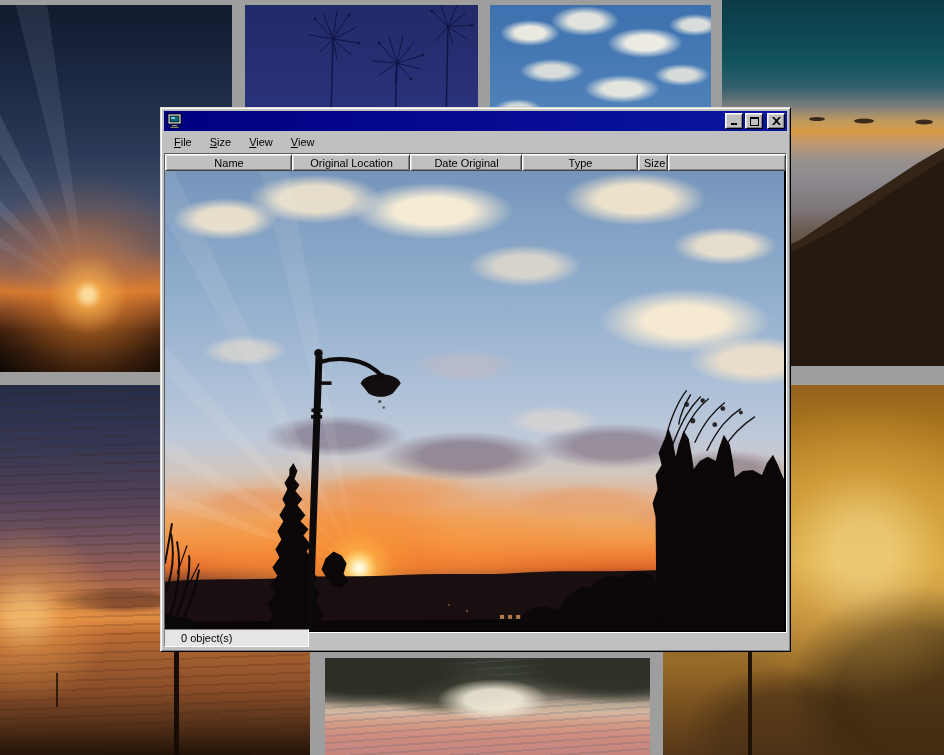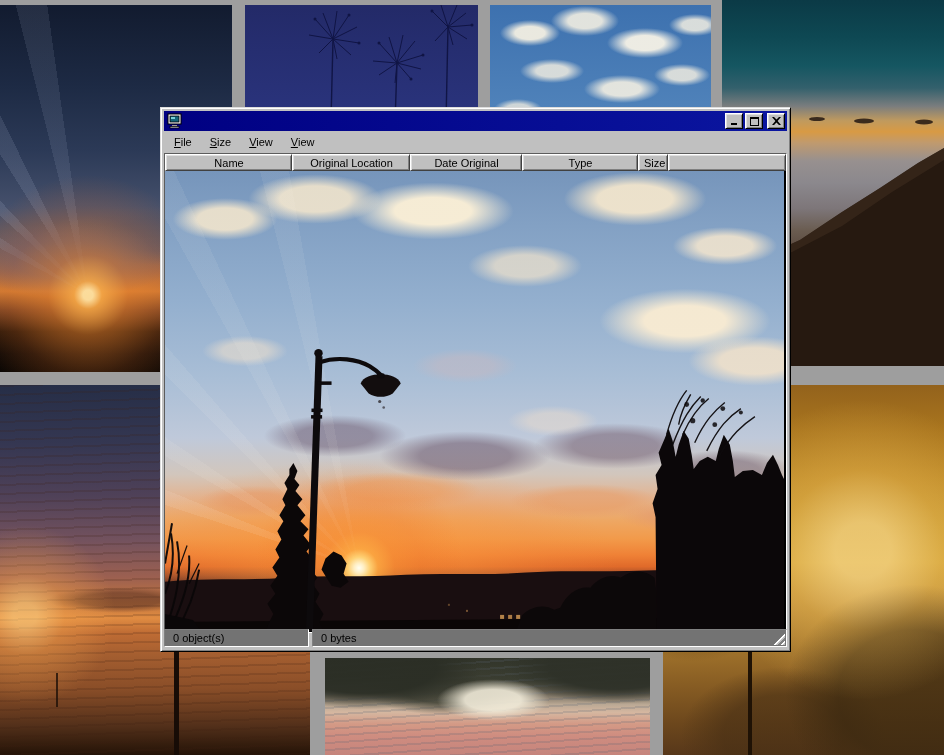--- a/index.html
+++ b/index.html
@@ -171,22 +171,22 @@
   }
   #photo svg{position:absolute;left:0;top:0;width:100%;height:100%;}
 
   #statusbar{
     position:absolute;left:3px;top:521px;right:3px;height:18px;
     display:flex;align-items:stretch;
   }
   .status-panel{
     box-sizing:border-box;height:18px;
     border:1px solid;border-color:#808080 #fff #fff #808080;
-    font-size:11px;line-height:16px;color:#000;padding:0 8px;
-    background:#737373;white-space:nowrap;overflow:hidden;
+    font-size:11px;line-height:16px;color:#000;padding:0 16px;
+    background:#e5e5e5;white-space:nowrap;overflow:hidden;
   }
   #status-left{width:145px;margin-right:3px;flex:0 0 auto;}
   #status-right{flex:1 1 auto;position:relative;}
   #resize-grip{
     position:absolute;right:1px;bottom:1px;width:12px;height:12px;
     clip-path:polygon(100% 0,100% 100%,0 100%);
     background:repeating-linear-gradient(135deg,#c0c0c0 0 2px,#808080 2px 4px,#fff 4px 5px);
   }
 </style>
 </head>
@@ -356,19 +356,15 @@
             <circle cx="574" cy="240" r="2"></circle>
           <circle cx="526" cy="248" r="2.6"></circle>
             <circle cx="548" cy="252" r="2.4"></circle>
         </g>
       </svg>
     </div>
   </div>
 
   <div id="statusbar">
     <div class="status-panel" id="status-left">0 object(s)</div>
-    <div class="status-panel" id="status-right">
-      <span>0 bytes</span>
-      <div id="resize-grip"></div>
-    </div>
   </div>
 
 </div>
 
 </body></html>

